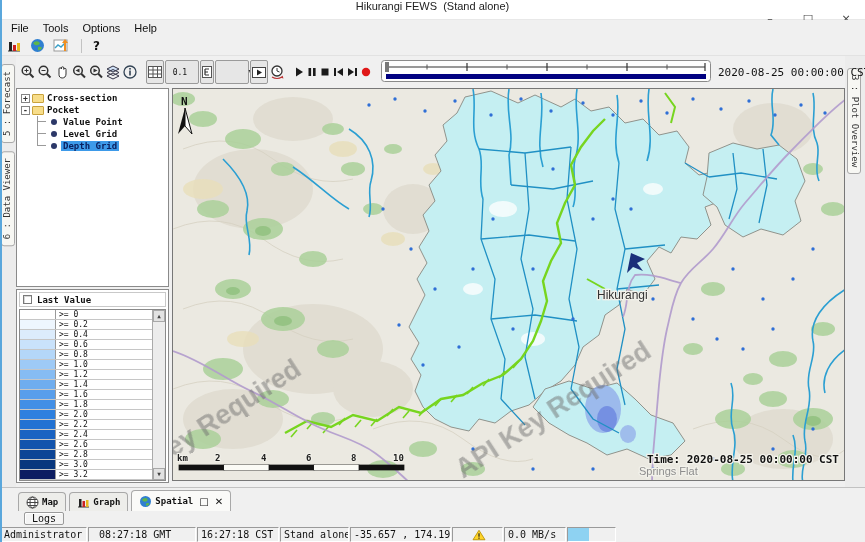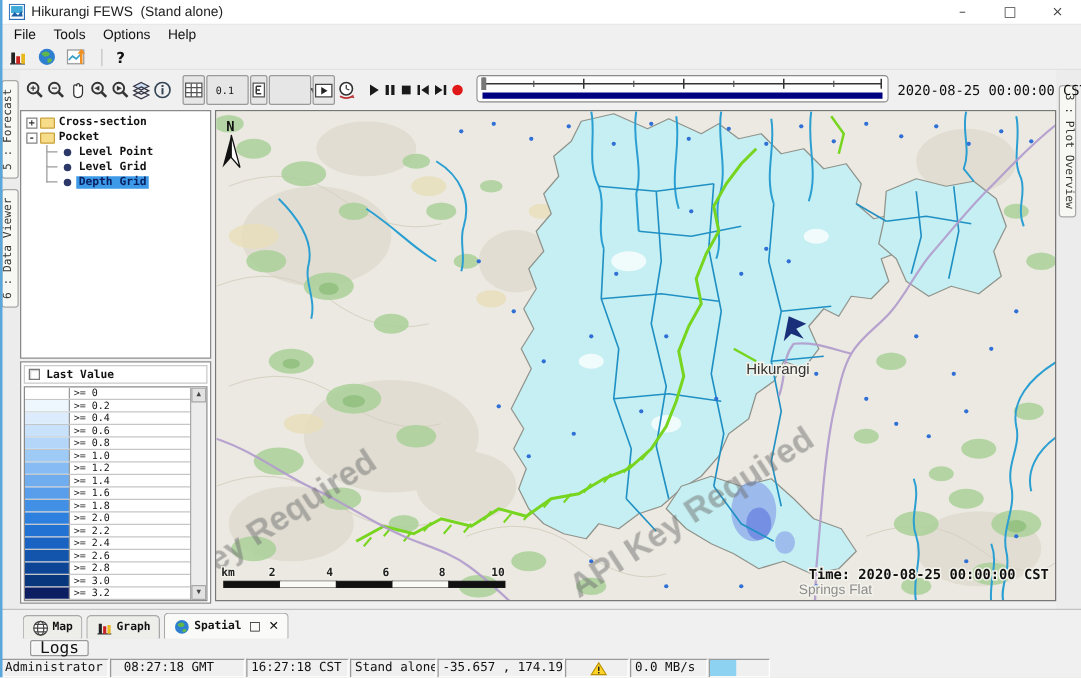--- a/index.html
+++ b/index.html
@@ -1,21 +1,21 @@
 <!DOCTYPE html>
 <html><head>
 <meta charset="utf-8">
 <style>
   * { margin:0; padding:0; box-sizing:border-box; }
   html,body { width:865px; height:542px; }
   body { position:relative; background:#f0f0f0; font-family:"DejaVu Sans Mono",monospace; font-size:10px; color:#111; overflow:hidden; }
   .edge-left { position:absolute; left:0; top:0; width:2px; height:542px; background:#5aa7dc; z-index:50; }
 
   
-  .titlebar { position:absolute; top:0; left:0; right:0; height:20px; background:#ffffff; display:flex; align-items:center; border-bottom:1px solid #e8e8e8; }
+  .titlebar { position:absolute; top:0; left:0; right:0; height:20px; background:#ffffff; display:flex; align-items:center; border-bottom:1px solid #e8e8e8;flex-direction:column; }
   .app-icon { width:13px; height:13px; margin:0 5px 0 7px; }
   .title-text { font-family:"Liberation Sans",sans-serif; font-size:11px; color:#222; white-space:pre; }
   .win-controls { margin-left:auto; display:flex; height:100%; }
   .win-btn { width:38px; height:100%; display:flex; align-items:center; justify-content:center; font-family:"DejaVu Sans",sans-serif; font-size:11px; color:#444; }
 
   
   .menubar { position:absolute; top:20px; left:0; right:0; height:16px; background:#f0f0f0; display:flex; align-items:center; padding-left:4px; }
   .menu-item { font-family:"Liberation Sans",sans-serif; font-size:11px; padding:0 7px; color:#111; }
 
   
@@ -65,21 +65,21 @@
 
   
   .map-panel { position:absolute; top:88px; left:172px; width:673px; height:393px; border:1px solid #777; background:#ebe9e1; overflow:hidden; }
 
   
   .bottom-tabs { position:absolute; top:487px; left:0; right:0; height:24px; background:#f0f0f0; border-top:1px solid #c2c2c2; display:flex; align-items:flex-end; padding-left:18px; gap:3px; }
   .btab { display:flex; align-items:center; gap:3px; height:19px; padding:0 7px; border:1px solid #a8a8a8; border-bottom:none; border-radius:4px 4px 0 0; background:#ededea; font-size:9px; font-weight:bold; }
   .btab.active { background:#fafaf8; height:21px; }
   .panel-ctl { font-family:"DejaVu Sans",sans-serif; font-size:10px; font-weight:bold; margin-left:3px; }
   .logs-row { position:absolute; top:511px; left:0; right:0; height:15px; background:#f0f0f0; display:flex; align-items:center; padding-left:24px; }
-  .logs-btn { font-size:13px; border:1px solid #9a9a9a; border-radius:2px; background:#f4f4f4; box-shadow:inset 1px 1px 0 #fff; padding:0 7px; height:13px; line-height:12px; }
+  .logs-btn { font-size:10px; border:1px solid #9a9a9a; border-radius:2px; background:#f4f4f4; box-shadow:inset 1px 1px 0 #fff; padding:0 7px; height:13px; line-height:12px; }
 
   .statusbar { position:absolute; top:526px; left:0; right:0; height:16px; background:#f0f0f0; display:flex; align-items:stretch; padding-top:1px; }
   .scell { border:1px solid; border-color:#9a9a9a #ffffff #ffffff #9a9a9a; margin-right:1px; font-size:10px; line-height:13px; padding-left:3px; white-space:pre; overflow:hidden; position:relative; }
   .scell .fill { position:absolute; left:0; top:0; bottom:0; width:45%; background:#8ed2f2; }
   .w-user{width:87px;} .w-sys{width:271px;} .w-gmt{width:108px;padding-left:10px;} .w-loc{width:82px;} .w-mode{width:69px;} .w-coord{width:101px;} .w-warn{width:51px; display:flex; align-items:center; justify-content:center;} .w-rate{width:62px;} .w-mem{width:49px;}
 </style>
 </head>
 <body>
 
 <div class="edge-left"></div>
@@ -301,21 +301,21 @@
     <span>Cross-section</span>
   </div>
   <div class="tree-row">
     <span class="expander">-</span>
     <span class="folder"></span>
     <span>Pocket</span>
   </div>
   <div class="tree-row leaf-row">
     <span class="connector"></span><span class="connector2"></span>
     <span class="bullet"></span>
-    <span class="leaf-label">Level Point</span>
+    <span class="leaf-label">Value Point</span>
   </div>
   <div class="tree-row leaf-row">
     <span class="connector"></span><span class="connector2"></span>
     <span class="bullet"></span>
     <span class="leaf-label">Level Grid</span>
   </div>
   <div class="tree-row leaf-row">
     <span class="connector"></span>
     <span class="bullet"></span>
     <span class="leaf-label selected">Depth Grid</span>

